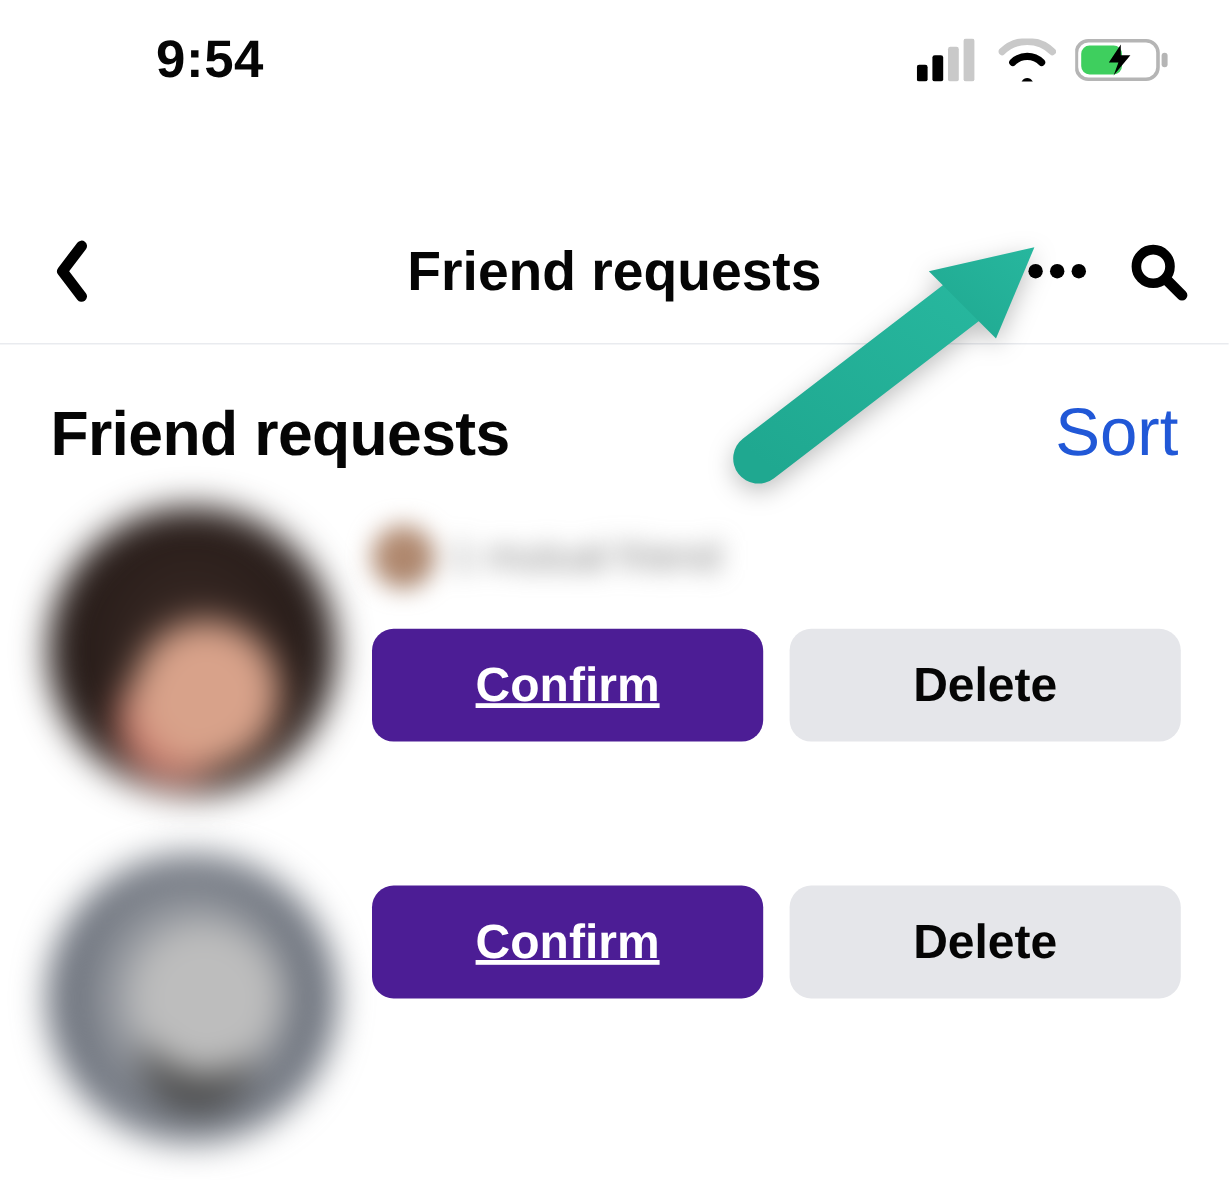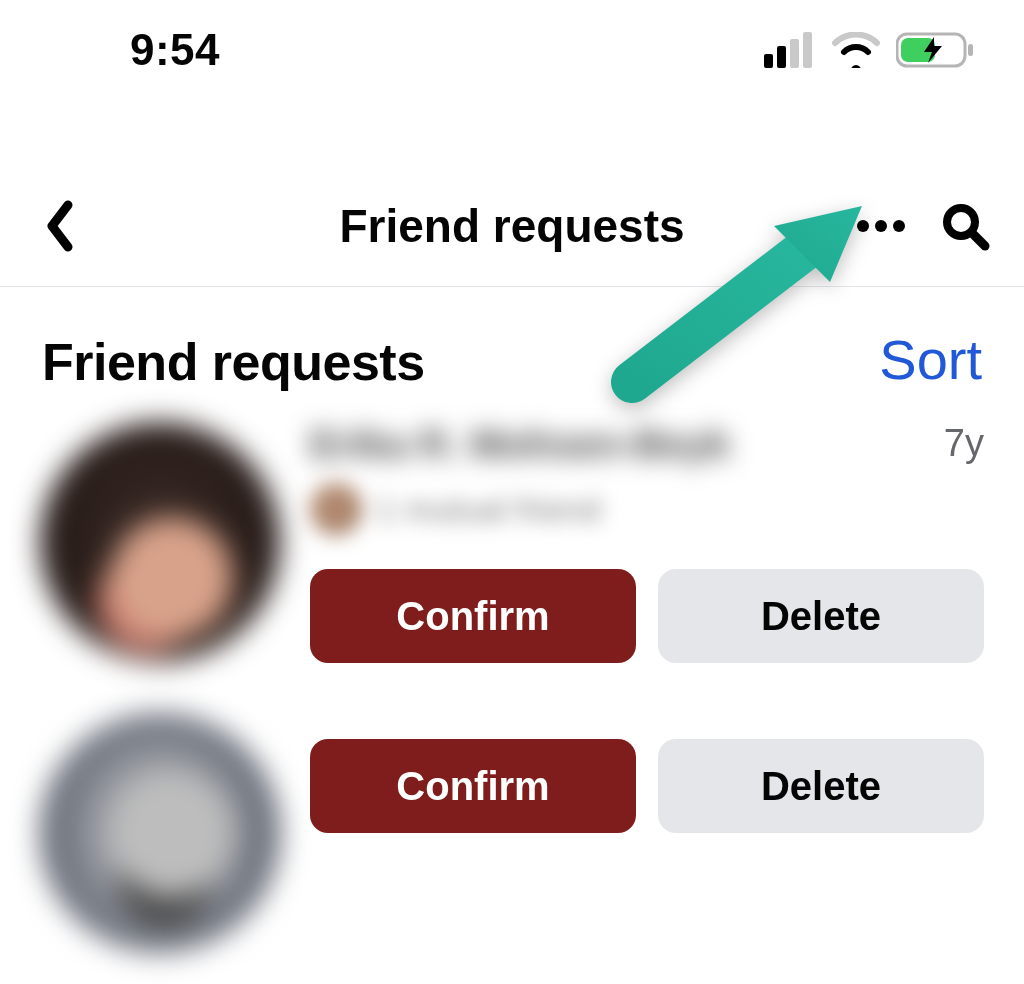--- a/index.html
+++ b/index.html
@@ -173,22 +173,23 @@
     border-radius: 18px;
     display: flex;
     align-items: center;
     justify-content: center;
     font-size: 40px;
     font-weight: 600;
     cursor: pointer;
     border: none;
   }
   .btn-primary {
-    background: #7f1d1d;
+    background: #4c1d95;
     color: #fff;
+    text-decoration: underline;
   }
   .btn-secondary {
     background: #e5e6ea;
     color: #050505;
     text-align: center;
   }
 
   
   .anno-arrow {
     position: absolute;
@@ -260,24 +261,20 @@
 <div class="section-head">
   <div class="section-title">Friend requests</div>
   <div class="sort-link">Sort</div>
 </div>
 
 <div class="request-row">
   <div class="avatar-wrap">
     <div class="avatar-circle avatar-1"></div>
   </div>
   <div class="row-body">
-    <div class="name-line">
-      <div class="name-blur">Erika R. Mohsen-Beyk</div>
-      <div class="time-ago">7y</div>
-    </div>
     <div class="mutual-line">
       <div class="mutual-avatar"></div>
       <div class="mutual-text">1 mutual friend</div>
     </div>
     <div class="btn-row">
       <button class="btn btn-primary">Confirm</button>
       <button class="btn btn-secondary">Delete</button>
     </div>
   </div>
 </div>

